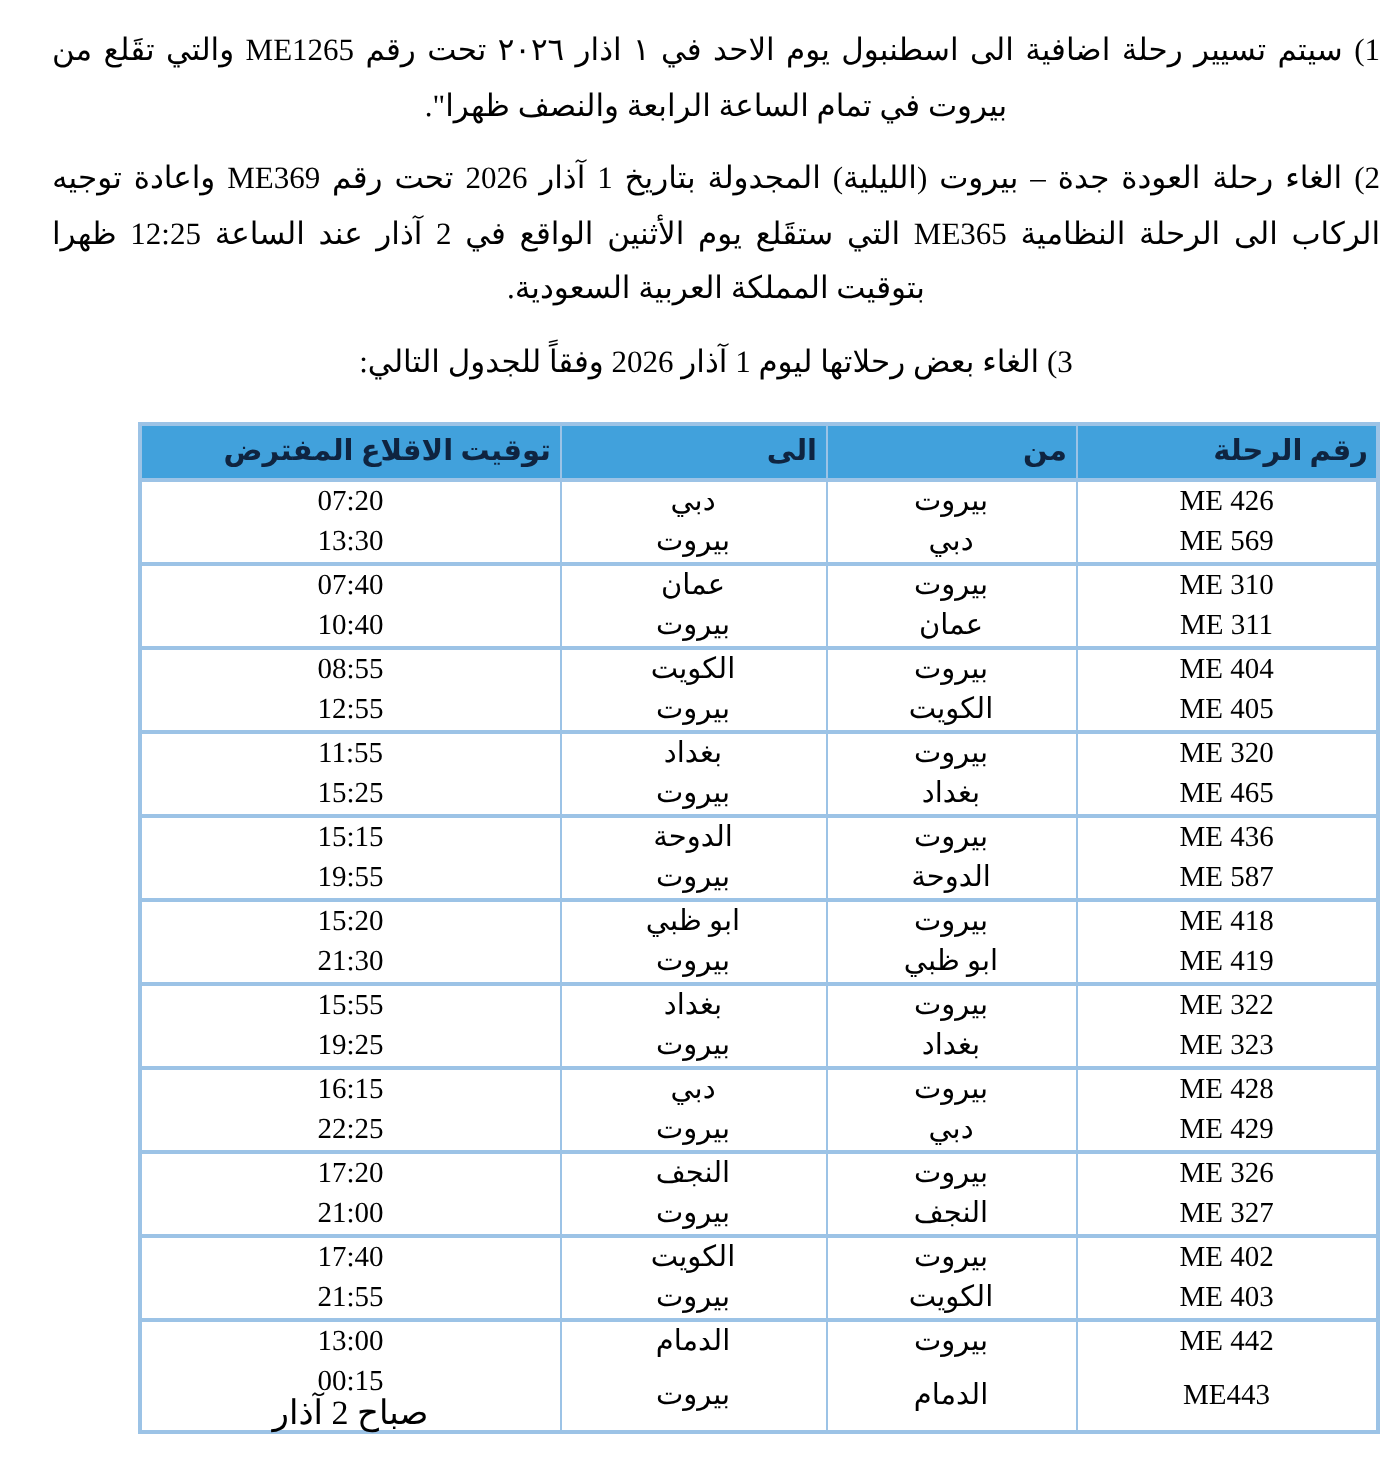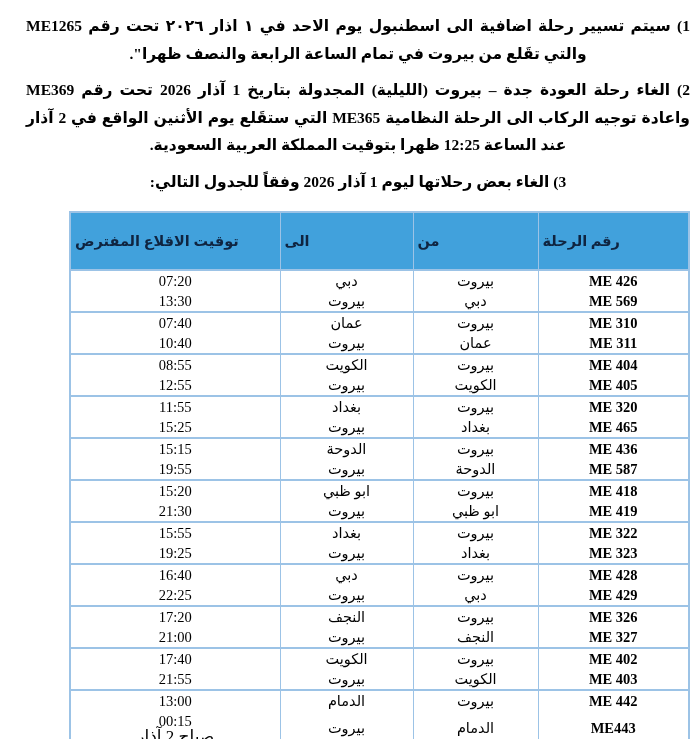--- a/index.html
+++ b/index.html
@@ -19,59 +19,58 @@
     color: #000000;
     overflow: hidden;
   }
   p.ar {
     font-size: 15.5px;
     line-height: 1.78;
     text-align: justify;
     text-align-last: center;
     margin: 0 0 9px 0;
     color: #000000;
-    font-weight: bold;
   }
   p.ar.single {
     margin-bottom: 16px;
   }
   table.flight-table {
     border-collapse: collapse;
     table-layout: fixed;
     width: 619px;
     margin: 10px 0 0 0;
     direction: rtl;
     border: 2px solid var(--table-border, #9cc3e6);
   }
   table.flight-table th {
     background: var(--header-bg, #41a1dc);
     color: #0f2440;
     font-weight: bold;
     font-size: 14.5px;
     height: 22px;
-    padding: 17px 4px;
-    text-align: left;
+    padding: 2px 4px;
+    text-align: right;
     border: 1px solid var(--table-border, #9cc3e6);
   }
   table.flight-table td {
     text-align: center;
     vertical-align: middle;
     font-size: 14.5px;
     height: 20px;
     line-height: 20px;
     padding: 0 4px;
     border-left: 1px solid var(--table-border, #9cc3e6);
     border-right: 1px solid var(--table-border, #9cc3e6);
     color: #000000;
   }
   table.flight-table tbody {
     border-top: 2px solid var(--table-border, #9cc3e6);
   }
   td.c-flight {
-    font-weight: bold;
+    font-weight: normal;
     direction: ltr;
   }
   td.c-time {
     direction: ltr;
   }
   .time-note {
     font-size: 17px;
     line-height: 16px;
     direction: rtl;
     margin-top: -2px;
@@ -199,21 +198,21 @@
           <td class="c-from">بغداد</td>
           <td class="c-to">بيروت</td>
           <td class="c-time">19:25</td>
         </tr>
       </tbody>
       <tbody>
         <tr>
           <td class="c-flight">ME 428</td>
           <td class="c-from">بيروت</td>
           <td class="c-to">دبي</td>
-          <td class="c-time">16:40</td>
+          <td class="c-time">16:15</td>
         </tr>
         <tr>
           <td class="c-flight">ME 429</td>
           <td class="c-from">دبي</td>
           <td class="c-to">بيروت</td>
           <td class="c-time">22:25</td>
         </tr>
       </tbody>
       <tbody>
         <tr>

